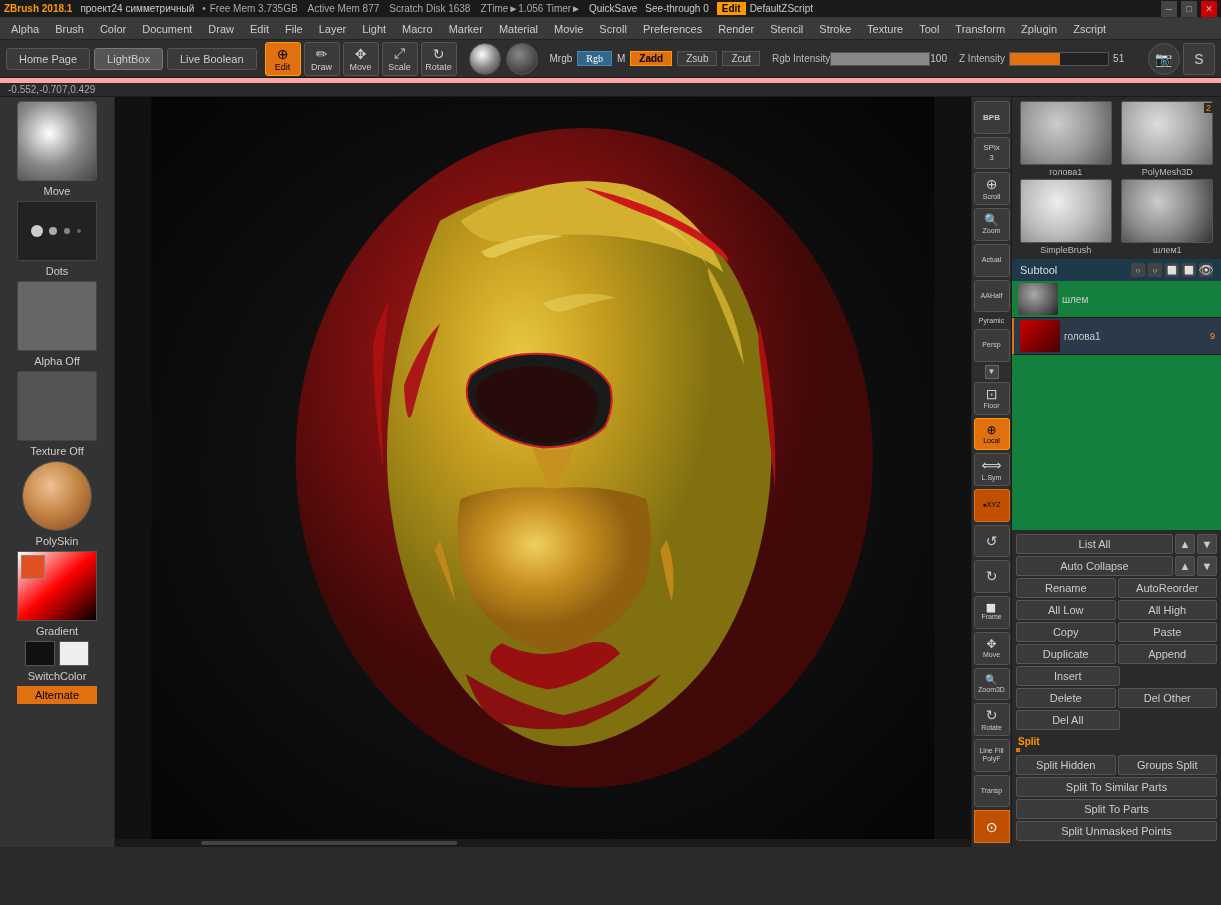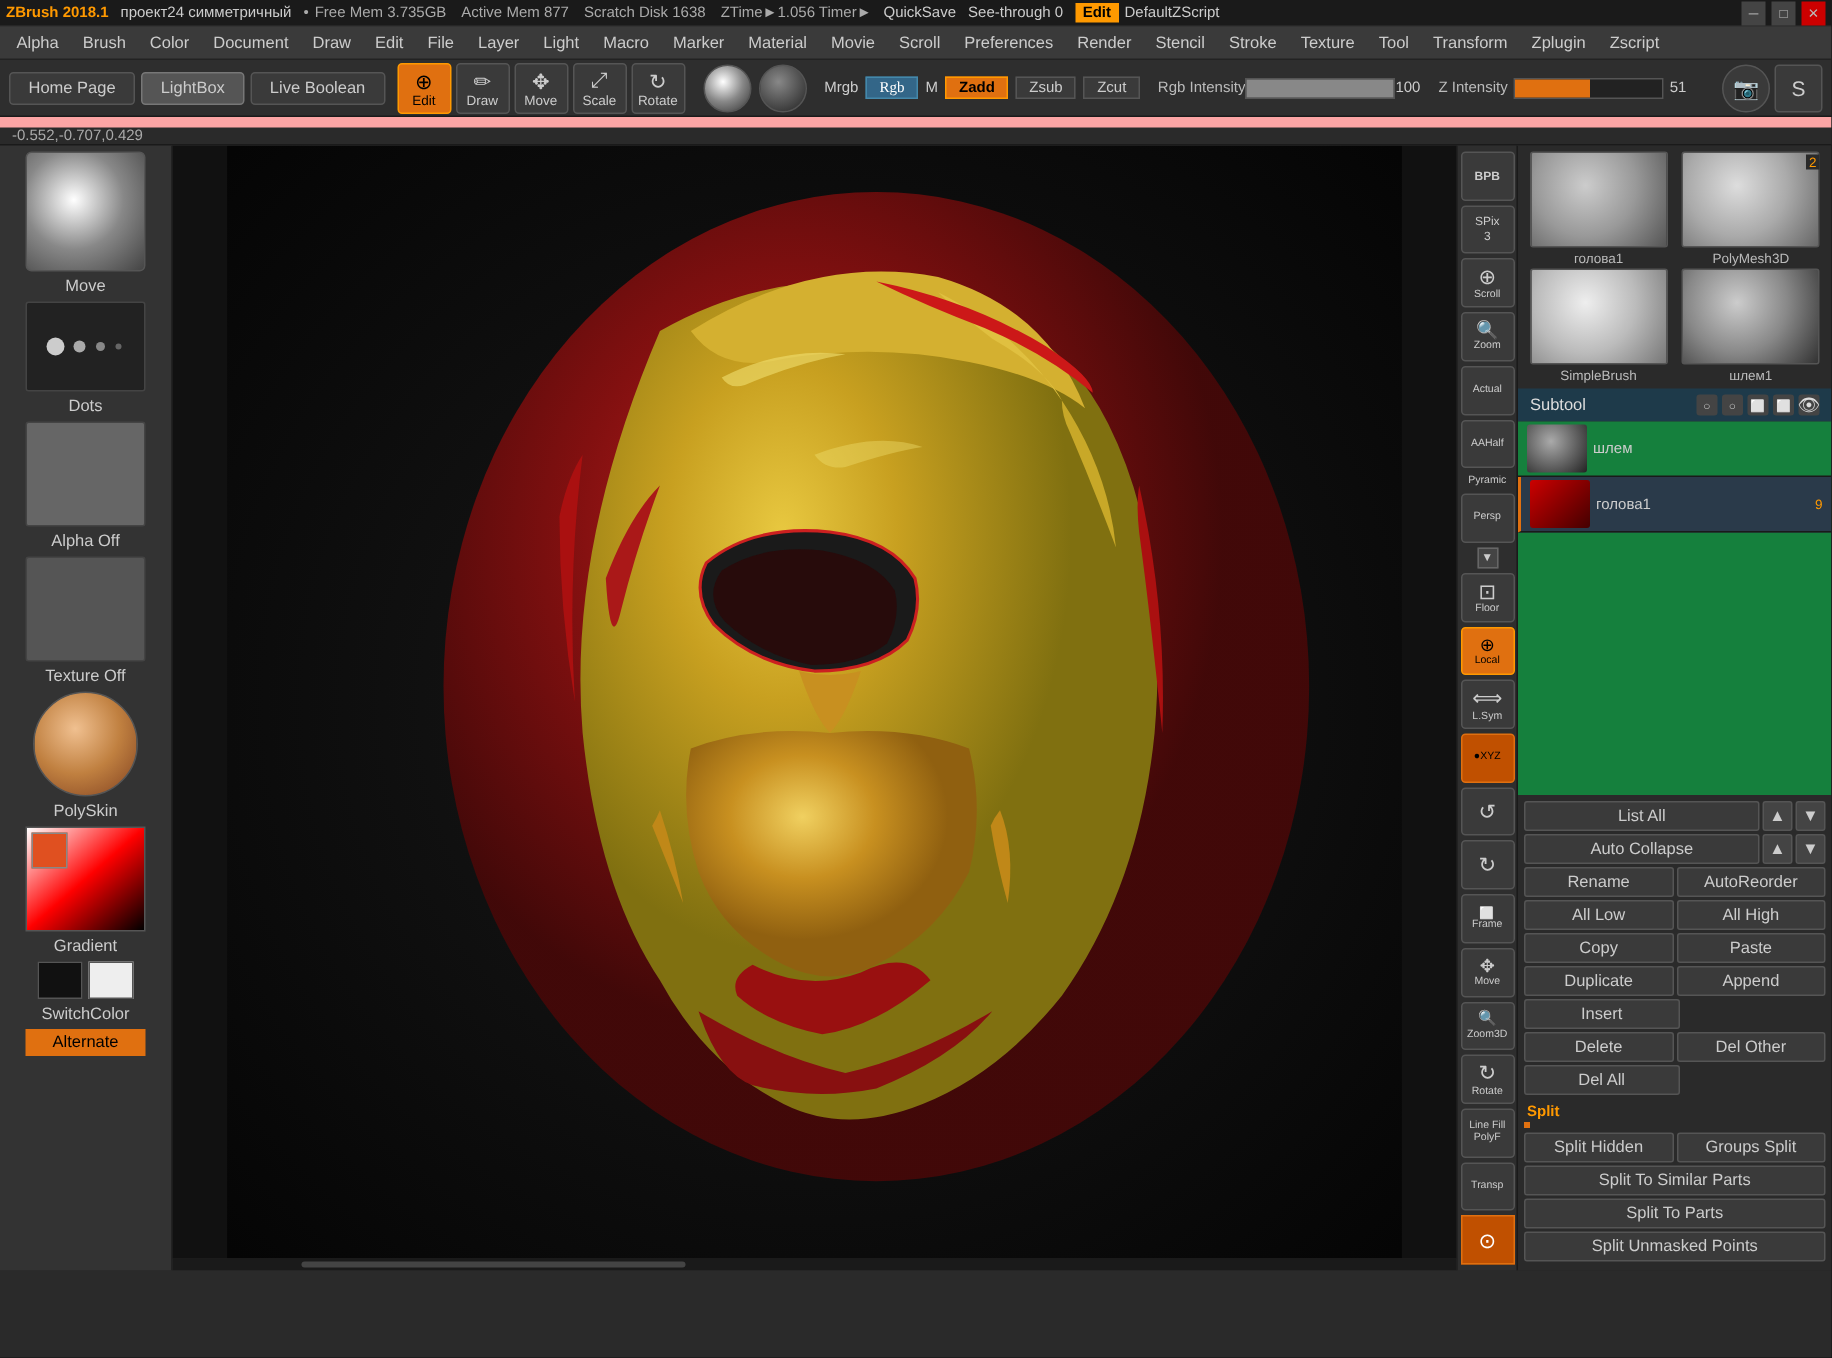--- a/index.html
+++ b/index.html
@@ -540,21 +540,21 @@
         </div>
         <span style="font-size:10px;color:#ccc;">51</span>
       </div>
 
       <div style="margin-left:auto;display:flex;gap:3px;">
         <div style="width:32px;height:32px;background:#3a3a3a;border:1px solid #555;border-radius:50%;display:flex;align-items:center;justify-content:center;cursor:pointer;font-size:14px;color:#ccc;">📷</div>
         <div style="width:32px;height:32px;background:#3a3a3a;border:1px solid #555;border-radius:3px;display:flex;align-items:center;justify-content:center;cursor:pointer;font-size:14px;color:#ccc;">S</div>
       </div>
     </div>
 
-    <div style="height:18px;background:#2a2a2a;display:flex;align-items:center;padding:0 8px;border-top:7px solid #fca5a5;">
+    <div style="height:18px;background:#2a2a2a;display:flex;align-items:center;padding:0 8px;border-top:5px solid #fca5a5;">
       <span style="font-size:10px;color:#aaa;">-0.552,-0.707,0.429</span>
     </div>
   </div>
 
   <div class="content-area">
 
     <div class="left-panel">
 
       <div class="brush-preview"></div>
       <div class="brush-label">Move</div>

